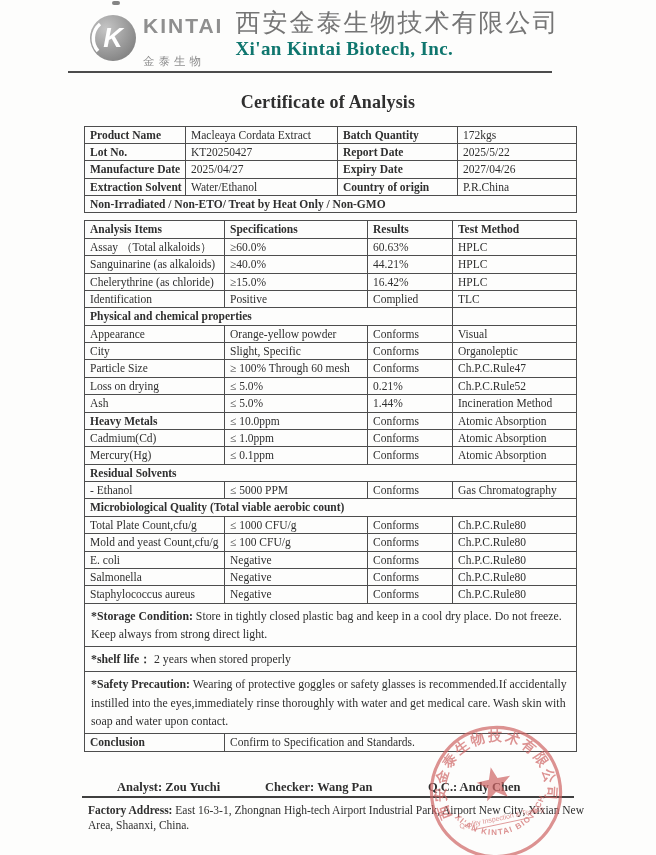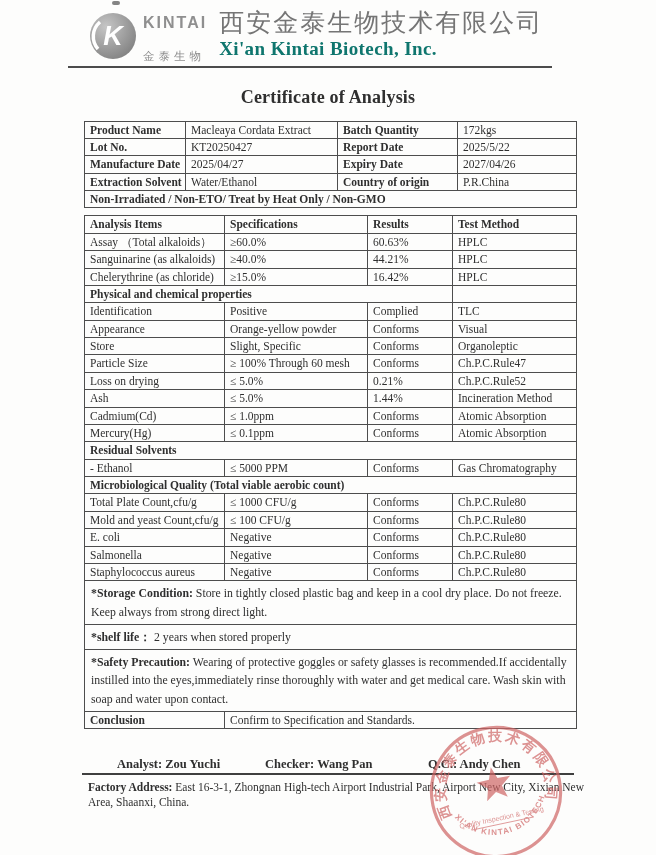--- a/index.html
+++ b/index.html
@@ -13,21 +13,21 @@
     overflow:hidden;
   }
   .page { position:absolute; inset:0; }
   .speck { position:absolute; left:112px; top:1px; width:8px; height:4px; background:#6f6f6f; border-radius:2px; opacity:.85; }
 
   
   .header { display:flex; align-items:flex-start; margin:9px 0 0 88px; }
   .logo { display:flex; align-items:center; }
   .logo svg.mark { width:50px; height:50px; }
   .logo-text { margin-left:5px; margin-top:6px; }
-  .logo-brand { font-family:"Liberation Sans", sans-serif; font-weight:bold; color:#8f8f8f; font-size:16px; letter-spacing:2px; line-height:1; }
+  .logo-brand { font-family:"Liberation Sans", sans-serif; font-weight:bold; color:#8f8f8f; font-size:21px; letter-spacing:2px; line-height:1; }
   .logo-brand-cn { color:#8f8f8f; font-size:11.5px; letter-spacing:4px; margin-top:20px; line-height:1; }
   .company { margin-left:12px; margin-top:0px; }
   .company-cn { font-size:25px; color:#757575; letter-spacing:2px; line-height:1.15; }
   .company-en { font-size:19px; font-weight:bold; color:#0f766e; letter-spacing:.4px; line-height:1.1; margin-top:1px; }
   .header-rule { height:2px; background:#4c4c4c; width:484px; margin:3px 0 0 68px; }
 
   
   .title { text-align:center; font-size:18px; font-weight:bold; margin:19px 0 13px 0; letter-spacing:.2px; }
 
   
@@ -152,37 +152,37 @@
           <td>44.21%</td>
           <td>HPLC</td>
         </tr>
         <tr>
           <td>Chelerythrine (as chloride)</td>
           <td>≥15.0%</td>
           <td>16.42%</td>
           <td>HPLC</td>
         </tr>
         <tr>
-          <td class="b section-cell" colspan="3">Physical and chemical properties</td>
-          <td></td>
-        </tr>
-        <tr>
           <td>Identification</td>
           <td>Positive</td>
           <td>Complied</td>
           <td>TLC</td>
         </tr>
         <tr>
+          <td class="b section-cell" colspan="3">Physical and chemical properties</td>
+          <td></td>
+        </tr>
+        <tr>
           <td>Appearance</td>
           <td>Orange-yellow powder</td>
           <td>Conforms</td>
           <td>Visual</td>
         </tr>
         <tr>
-          <td>Store</td>
+          <td>City</td>
           <td>Slight, Specific</td>
           <td>Conforms</td>
           <td>Organoleptic</td>
         </tr>
         <tr>
           <td>Particle Size</td>
           <td>≥ 100% Through 60 mesh</td>
           <td>Conforms</td>
           <td>Ch.P.C.Rule47</td>
         </tr>
@@ -190,20 +190,26 @@
           <td>Loss on drying</td>
           <td>≤ 5.0%</td>
           <td>0.21%</td>
           <td>Ch.P.C.Rule52</td>
         </tr>
         <tr>
           <td>Ash</td>
           <td>≤ 5.0%</td>
           <td>1.44%</td>
           <td>Incineration Method</td>
+        </tr>
+        <tr>
+          <td class="b">Heavy Metals</td>
+          <td>≤ 10.0ppm</td>
+          <td>Conforms</td>
+          <td>Atomic Absorption</td>
         </tr>
         <tr>
           <td>Cadmium(Cd)</td>
           <td>≤ 1.0ppm</td>
           <td>Conforms</td>
           <td>Atomic Absorption</td>
         </tr>
         <tr>
           <td>Mercury(Hg)</td>
           <td>≤ 0.1ppm</td>

